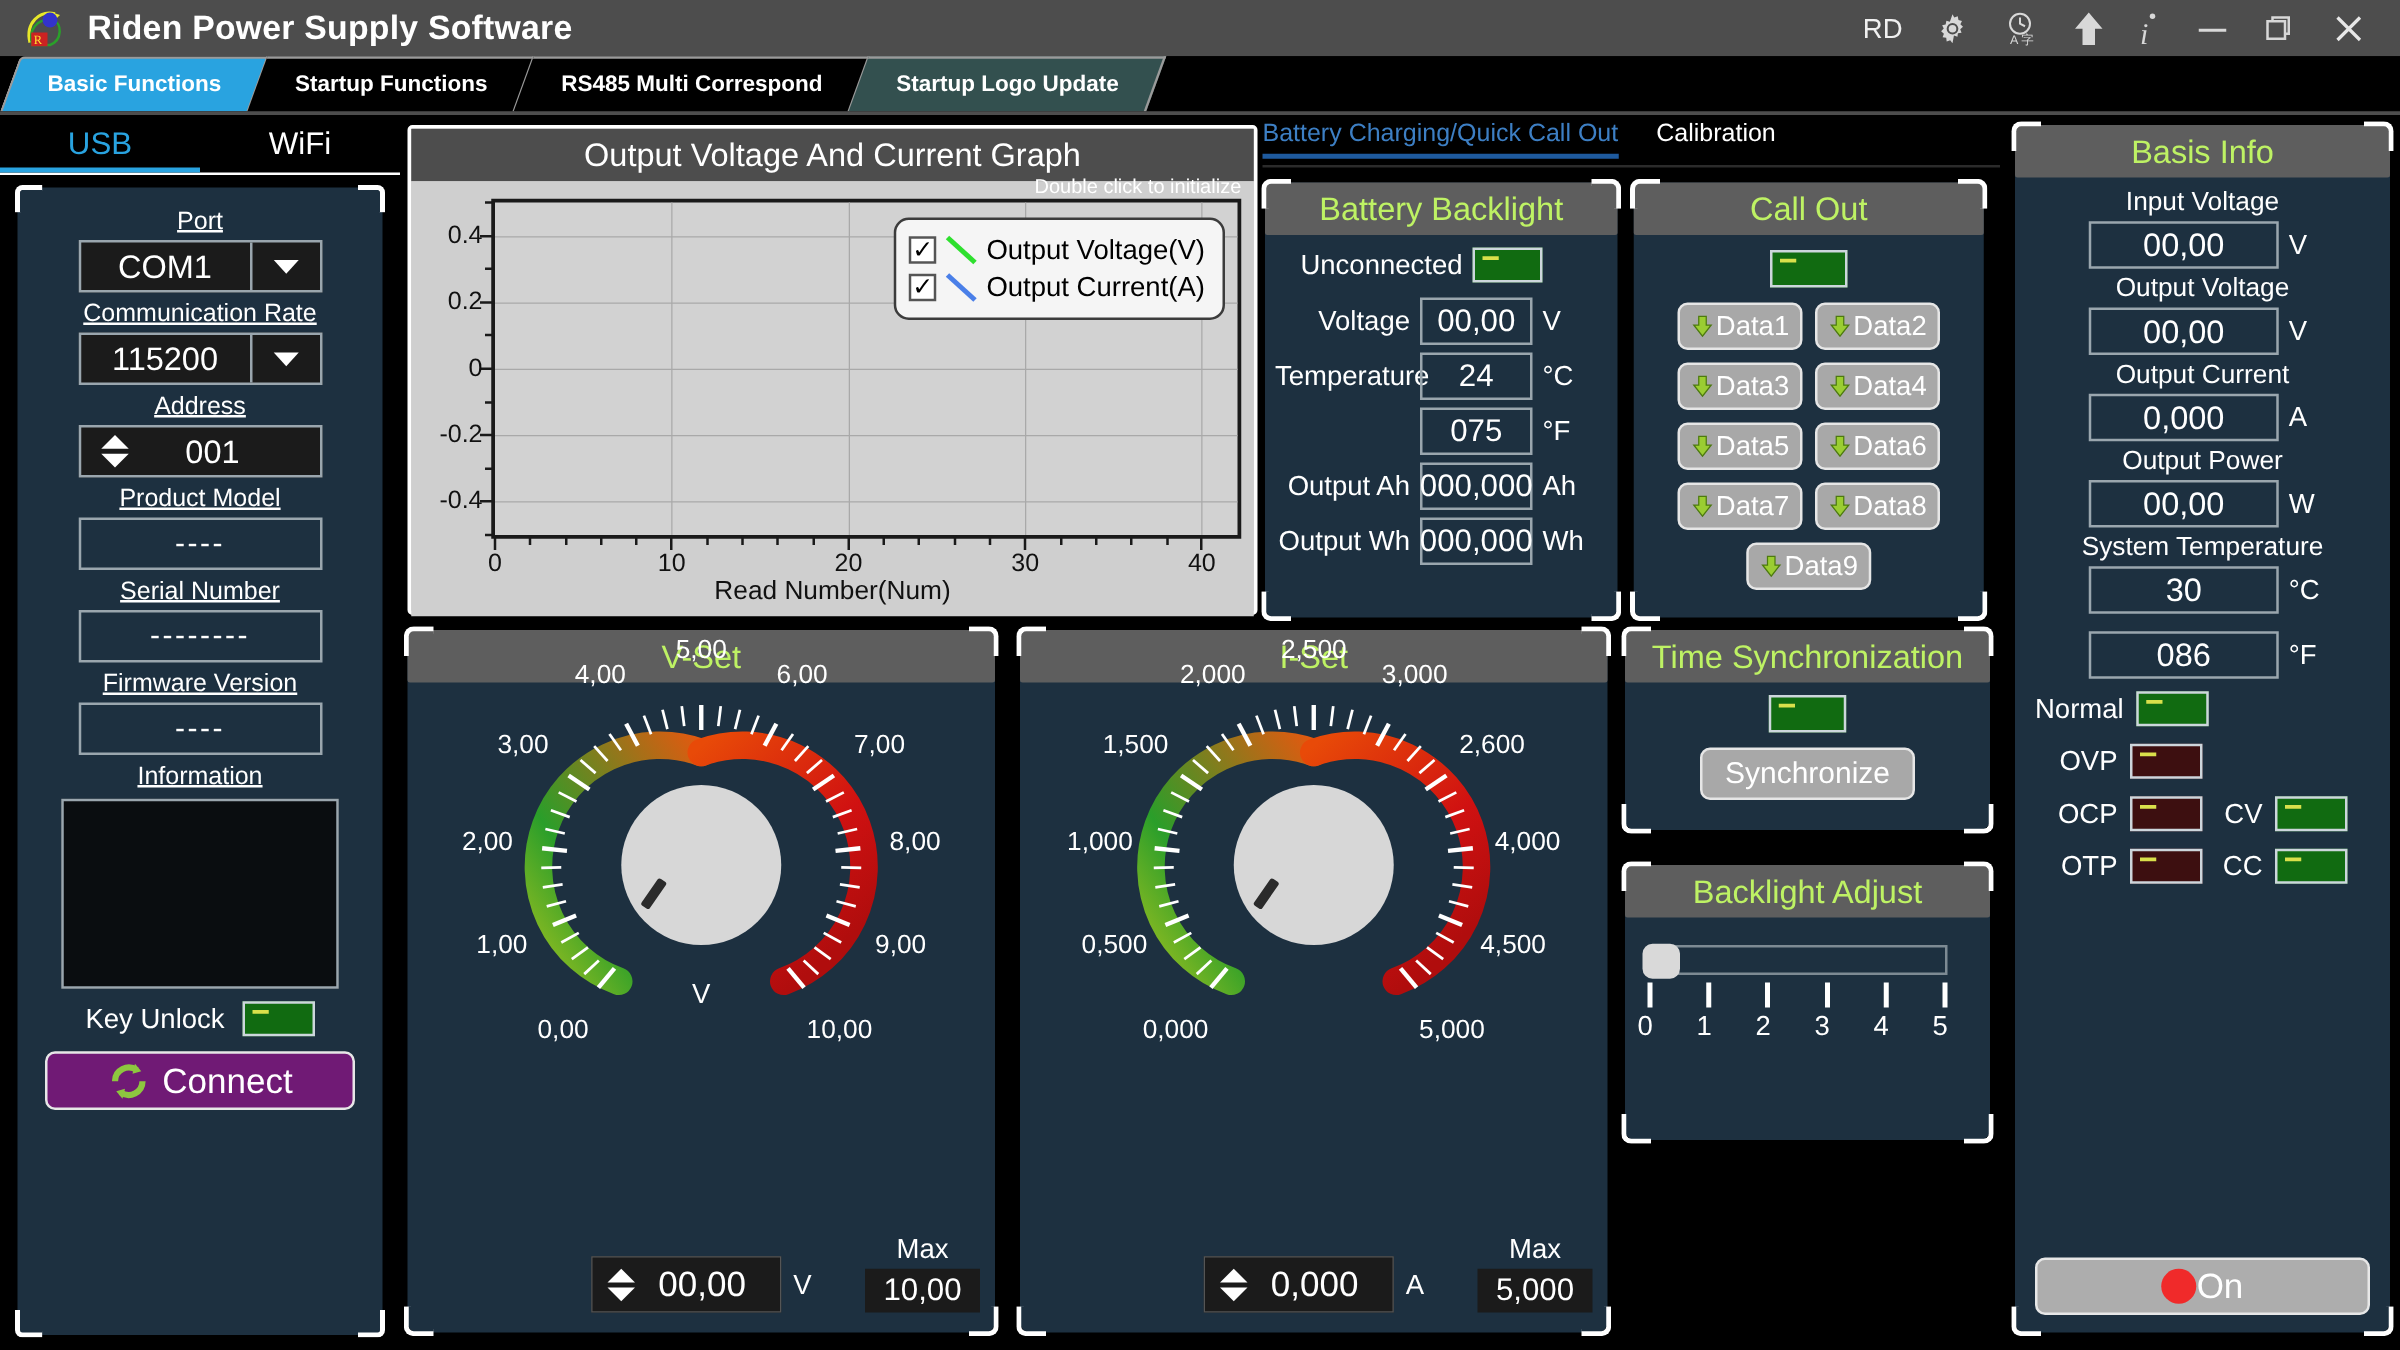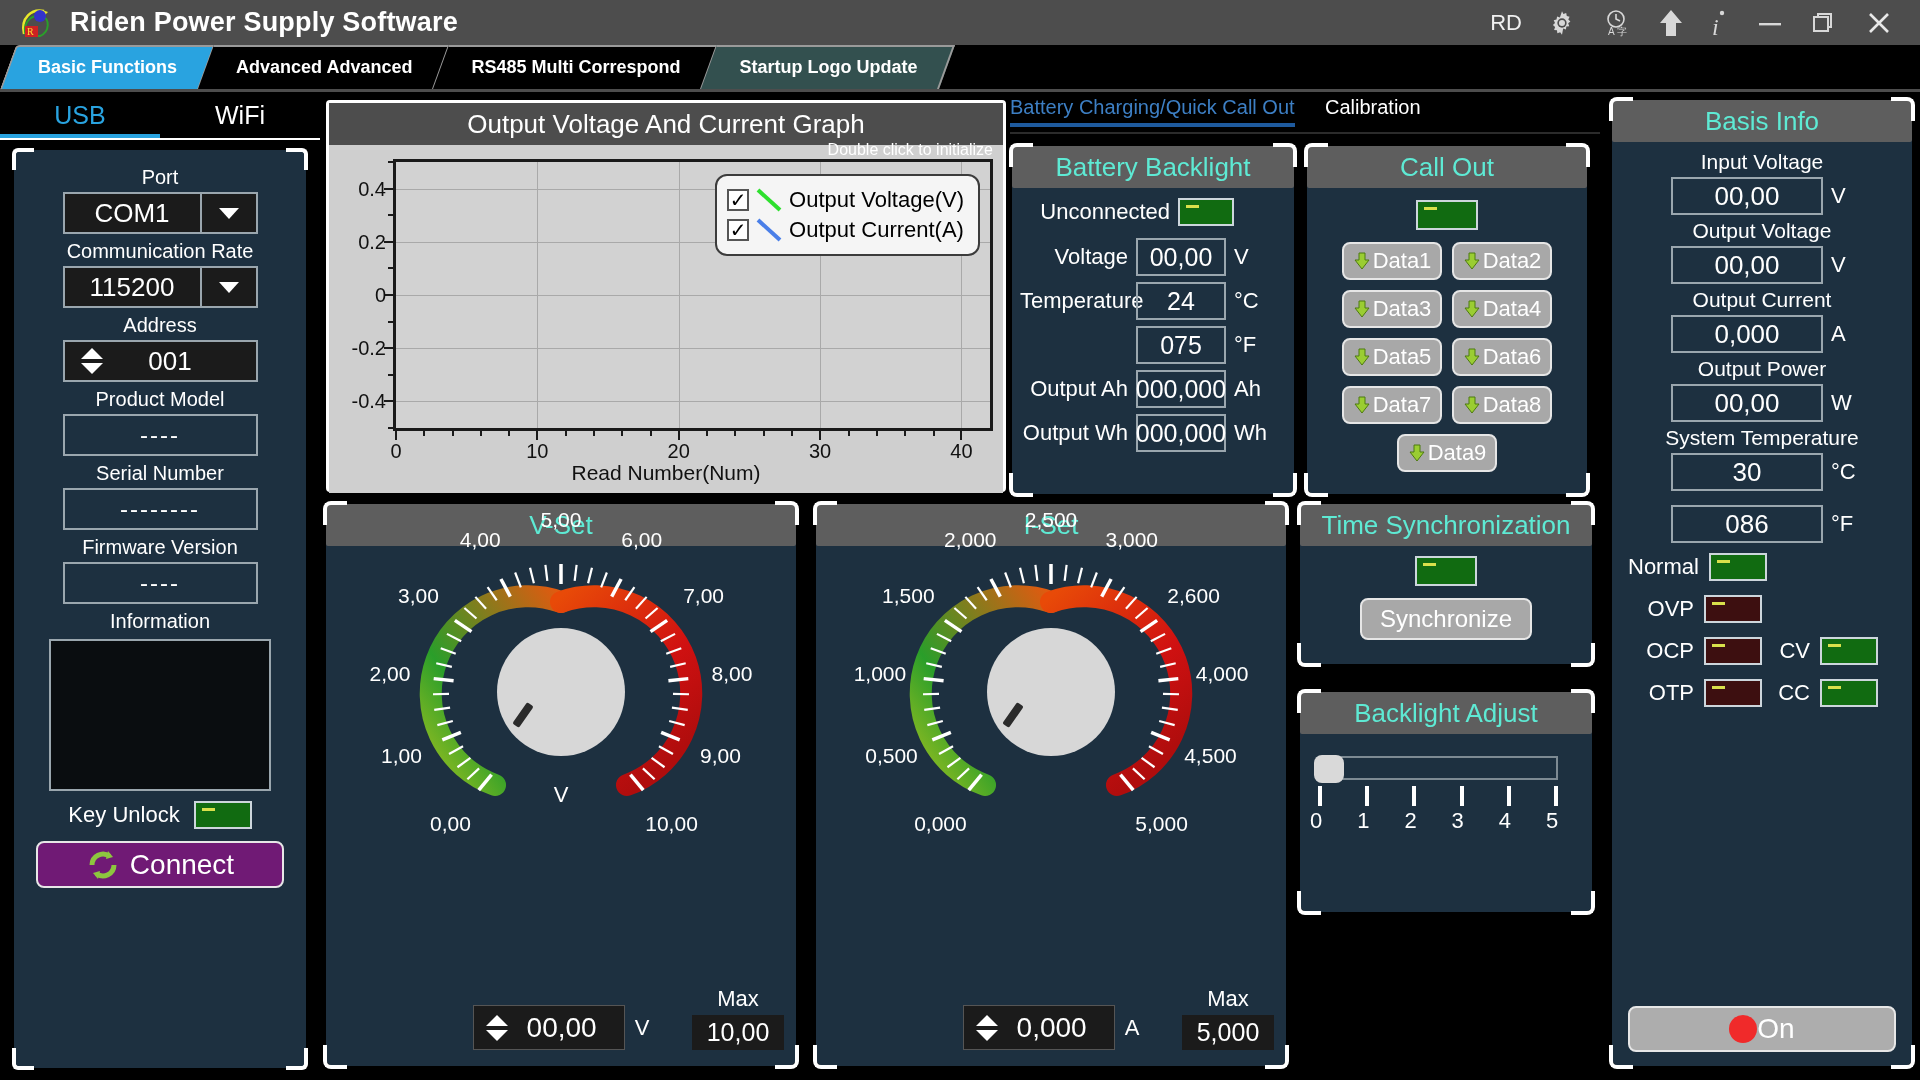--- a/index.html
+++ b/index.html
@@ -37,21 +37,21 @@
   .conn-tab.sel{ color:#29a3e0; box-shadow: inset 0 -4px 0 0 #29a3e0; }
 
   .group{ position:relative; background:#1d3040; border-radius:6px; }
   .group .corner{ position:absolute; width:22px; height:22px; border:4px solid #fff; }
   .group .c-tl{ left:-2px; top:-2px; border-right:none; border-bottom:none; border-radius:6px 0 0 0;}
   .group .c-tr{ right:-2px; top:-2px; border-left:none; border-bottom:none; border-radius:0 6px 0 0;}
   .group .c-bl{ left:-2px; bottom:-2px; border-right:none; border-top:none; border-radius:0 0 0 6px;}
   .group .c-br{ right:-2px; bottom:-2px; border-left:none; border-top:none; border-radius:0 0 6px 0;}
 
   .conn-panel{ position:absolute; left:14px; top:58px; width:292px; height:918px; }
-  .fld-label{ text-align:center; font-size:20px; color:#fff; margin:6px 0 3px; }
+  .fld-label{ text-align:center; font-size:20px; color:#fff; margin:6px 0 3px;text-decoration:underline; }
   .inputbox{ margin:0 auto; width:195px; height:42px; background:#1b1b1b; border:2px solid #9aa6ae;
              display:flex; align-items:center; justify-content:center; font-size:26px; color:#fff; }
   .inputbox.wdd{ width:195px; padding:0; justify-content:flex-start; }
   .inputbox.wdd .val{ flex:1; text-align:center; }
   .inputbox.wdd .dd{ width:56px; height:100%; border-left:2px solid #9aa6ae; display:flex;
                      align-items:center; justify-content:center; }
   .inputbox.spin .sp{ width:54px; display:flex; flex-direction:column; align-items:center; justify-content:center; gap:2px;}
   .inputbox.spin .val{ flex:1; text-align:center; padding-right:34px; }
   .plainbox{ margin:0 auto; width:195px; height:42px; border:2px solid #9aa6ae; background:transparent;
              display:flex; align-items:center; justify-content:center; font-size:24px; color:#fff; letter-spacing:2px;}
@@ -90,21 +90,21 @@
            border-radius:12px; padding:9px 14px 9px 10px; }
   .lgrow{ display:flex; align-items:center; gap:6px; height:30px; }
   .cbx{ width:22px; height:22px; background:#fff; border:2px solid #555; display:flex;
         align-items:center; justify-content:center; font-size:20px; color:#000; line-height:1; }
   .lgline{ width:28px; height:26px; }
   .lgtext{ font-size:22px; color:#000; }
 
   
   .card{ position:absolute; background:#1d3040; border-radius:8px; }
   .card-head{ height:42px; background:#5e5e5e; display:flex; align-items:center; justify-content:center;
-              font-size:26px; color:#5eead4; border-radius:2px; }
+              font-size:26px; color:#bef264; border-radius:2px; }
   .card .corner{ position:absolute; width:24px; height:24px; border:4px solid #fff; z-index:5;}
   .card .c-tl{ left:-3px; top:-3px; border-right:none; border-bottom:none; border-radius:8px 0 0 0;}
   .card .c-tr{ right:-3px; top:-3px; border-left:none; border-bottom:none; border-radius:0 8px 0 0;}
   .card .c-bl{ left:-3px; bottom:-3px; border-right:none; border-top:none; border-radius:0 0 0 8px;}
   .card .c-br{ right:-3px; bottom:-3px; border-left:none; border-top:none; border-radius:0 0 8px 0;}
 
   .gauge-wrap{ position:relative; height:278px; }
   .gauge-lbl{ position:absolute; font-size:21px; color:#fff; transform:translate(-50%,-50%); white-space:nowrap; }
   .knob{ position:absolute; left:50%; top:146px; width:128px; height:128px; margin-left:-64px;
          margin-top:-64px; border-radius:50%; background:#d7d7d7; }
@@ -222,21 +222,21 @@
   </div>
 </div>
 
 <div class="tabbar">
   <div class="tab first active">
     <div class="skew"></div>
     <span class="lbl">Basic Functions</span>
   </div>
   <div class="tab dark">
     <div class="skew"></div>
-    <span class="lbl">Advanced Advanced</span>
+    <span class="lbl">Startup Functions</span>
   </div>
   <div class="tab dark">
     <div class="skew"></div>
     <span class="lbl">RS485 Multi Correspond</span>
   </div>
   <div class="tab teal">
     <div class="skew"></div>
     <span class="lbl">Startup Logo Update</span>
   </div>
 </div>

